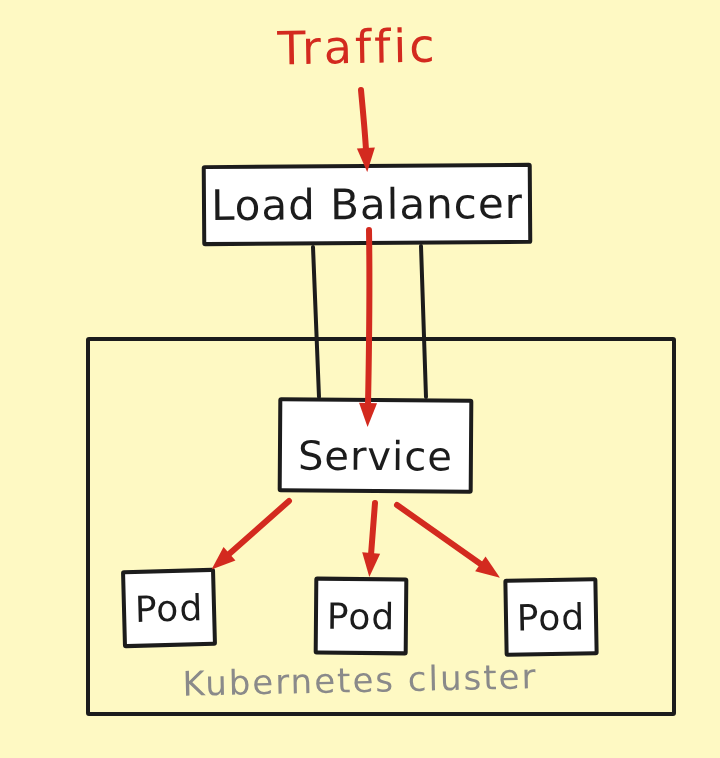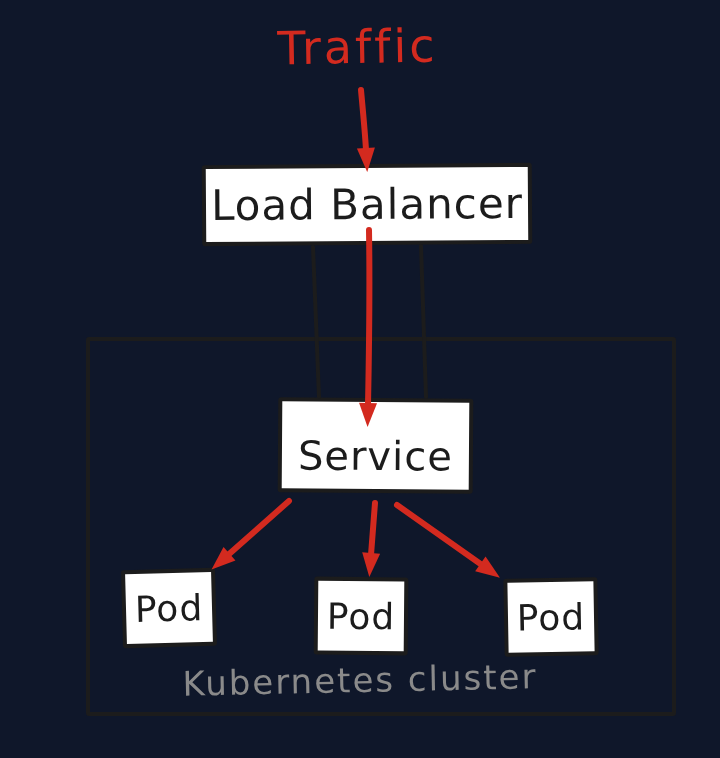--- a/index.html
+++ b/index.html
@@ -4,21 +4,21 @@
 <style>
   html, body {
     margin: 0;
     padding: 0;
     background: #ffffff;
   }
   .canvas {
     position: relative;
     width: 720px;
     height: 758px;
-    background: #0f172a;
+    background: #fef9c3;
     overflow: hidden;
     font-family: "DejaVu Sans", sans-serif;
   }
   
   .hand-box {
     position: absolute;
     box-sizing: border-box;
     border: 4px solid #1c1c1c;
     border-radius: 3px;
     background: #ffffff;

